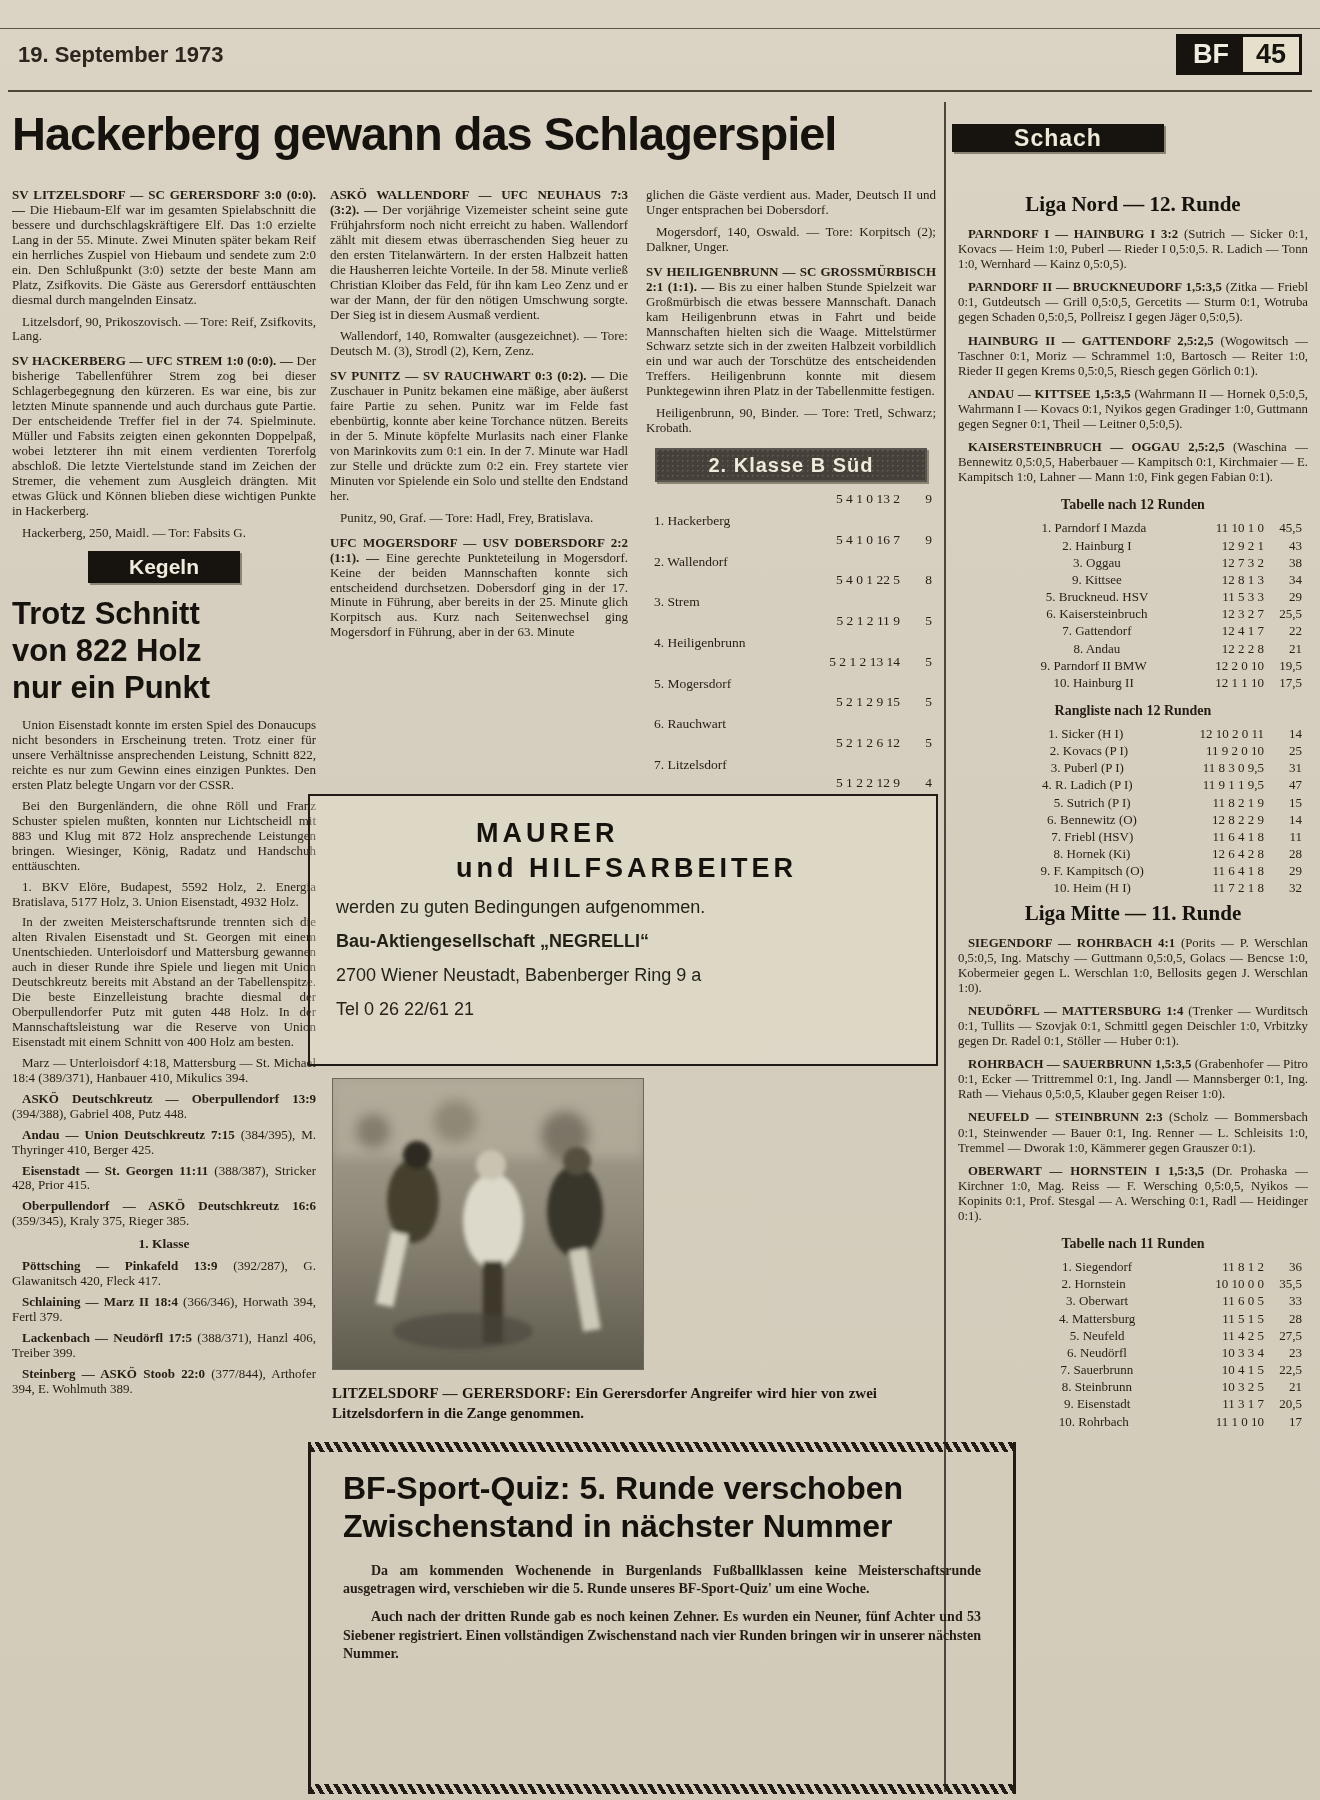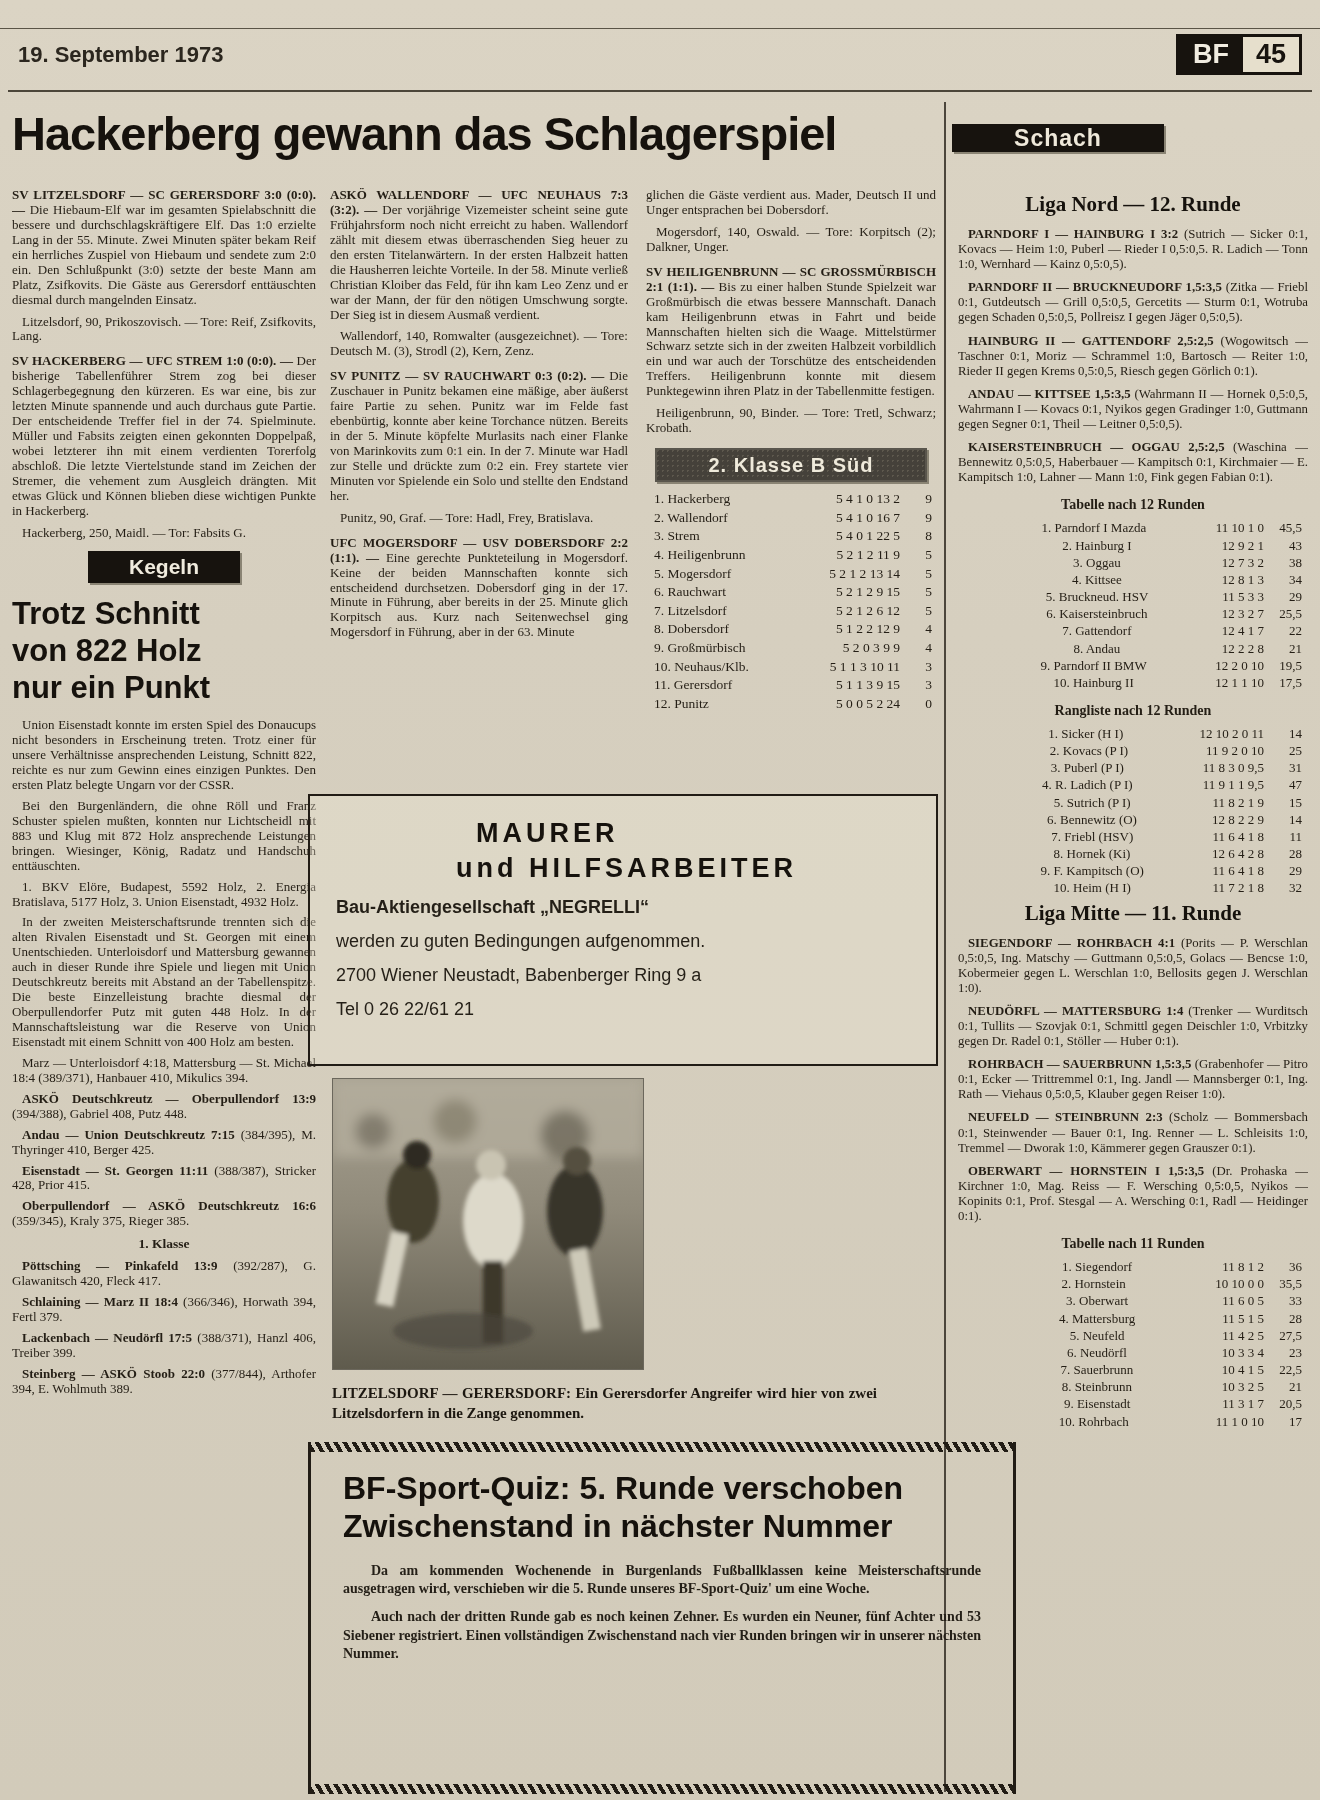--- a/index.html
+++ b/index.html
@@ -42,21 +42,21 @@
   .kres{font-size:13px;line-height:1.15;margin-bottom:6px;text-indent:10px;}
   .ksub{font-weight:700;text-align:center;font-size:13.5px;margin:7px 0;}
 
   .klasse-title{width:272px;height:34px;margin:12px auto 8px;background:#45413a;color:#efeadb;
     font-family:"Liberation Sans",sans-serif;font-weight:700;font-size:20px;letter-spacing:1px;
     display:flex;align-items:center;justify-content:center;
     background-image:radial-gradient(#5d584d 1px,transparent 1px);background-size:5px 5px;
     box-shadow:0 0 0 2px #5a564d inset,2px 2px 0 #8a8474;}
   .ltable{font-size:13.5px;margin-top:6px;padding:0 4px 0 8px;}
   .trow{display:flex;line-height:1.38;}
-  .tname{flex:1;white-space:nowrap;overflow:hidden;text-align:left;}
+  .tname{flex:1;white-space:nowrap;overflow:hidden;text-align:left;margin-top:22px;}
   .tstats{white-space:pre;text-align:right;}
   .tpts{width:32px;text-align:right;white-space:pre;}
 
   .ad{position:absolute;top:794px;left:308px;width:630px;height:272px;border:2px solid #211c15;padding:22px 26px;background:rgba(238,231,214,0.35);}
   .ad-title{font-family:"Liberation Sans",sans-serif;font-weight:700;color:#16120d;text-align:left;}
   .ad-title .l1{display:block;font-size:27px;letter-spacing:4px;margin-left:140px;}
   .ad-title .l2{display:block;font-size:27px;letter-spacing:4px;margin-left:120px;margin-top:4px;}
   .ad-line{font-family:"Liberation Sans",sans-serif;font-size:18px;margin-top:13px;color:#241f17;text-align:left;}
   .ad-line.b{font-weight:700;}
 
@@ -223,22 +223,22 @@
           <span class="tpts">0</span>
         </div>
     </div>
   </div>
 
   <div class="ad">
     <div class="ad-title">
       <span class="l1">MAURER</span>
       <span class="l2">und HILFSARBEITER</span>
     </div>
+    <p class="ad-line">werden zu guten Bedingungen aufgenommen.</p>
     <p class="ad-line b">Bau-Aktiengesellschaft „NEGRELLI“</p>
-    <p class="ad-line">werden zu guten Bedingungen aufgenommen.</p>
     <p class="ad-line">2700 Wiener Neustadt, Babenberger Ring 9 a</p>
     <p class="ad-line">Tel 0 26 22/61 21</p>
   </div>
 
   <div class="photo">
     <svg viewBox="0 0 310 290" preserveAspectRatio="none" aria-hidden="true">
       <defs>
         <linearGradient id="pbg" x1="0" y1="0" x2="0" y2="1">
           <stop offset="0" stop-color="#a8a292"></stop>
           <stop offset="0.45" stop-color="#908a7a"></stop>
@@ -304,21 +304,21 @@
           <span class="sname">2. Hainburg I</span>
           <span class="sstats">12 9 2 1</span>
           <span class="spts">43</span>
         </div>
       <div class="strow">
           <span class="sname">3. Oggau</span>
           <span class="sstats">12 7 3 2</span>
           <span class="spts">38</span>
         </div>
       <div class="strow">
-          <span class="sname">4. Kittsee</span>
+          <span class="sname">9. Kittsee</span>
           <span class="sstats">12 8 1 3</span>
           <span class="spts">34</span>
         </div>
       <div class="strow">
           <span class="sname">5. Bruckneud. HSV</span>
           <span class="sstats">11 5 3 3</span>
           <span class="spts">29</span>
         </div>
       <div class="strow">
           <span class="sname">6. Kaisersteinbruch</span>

